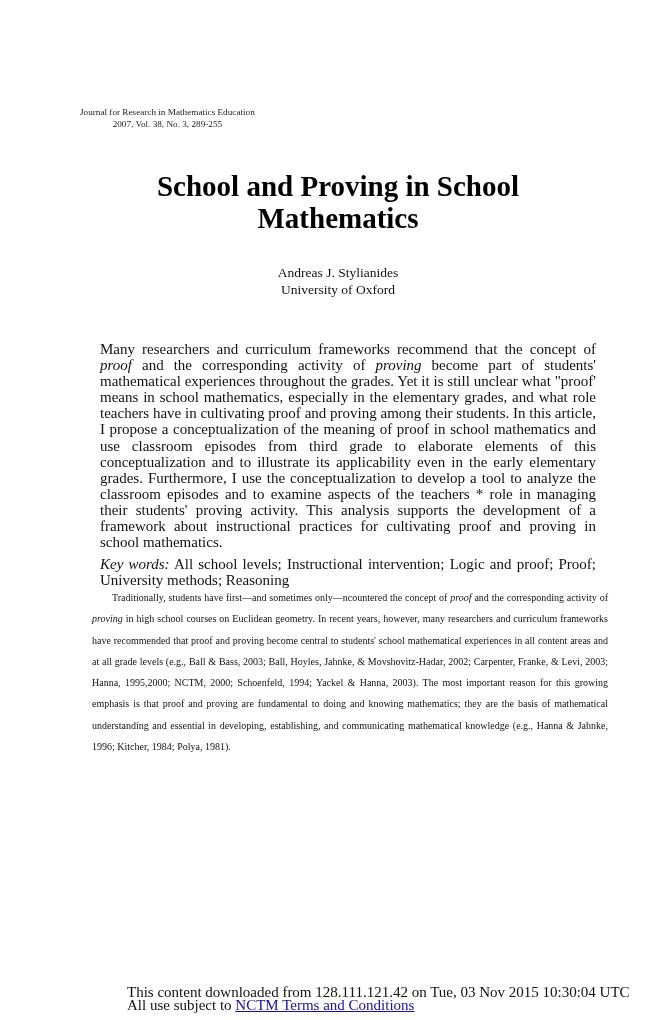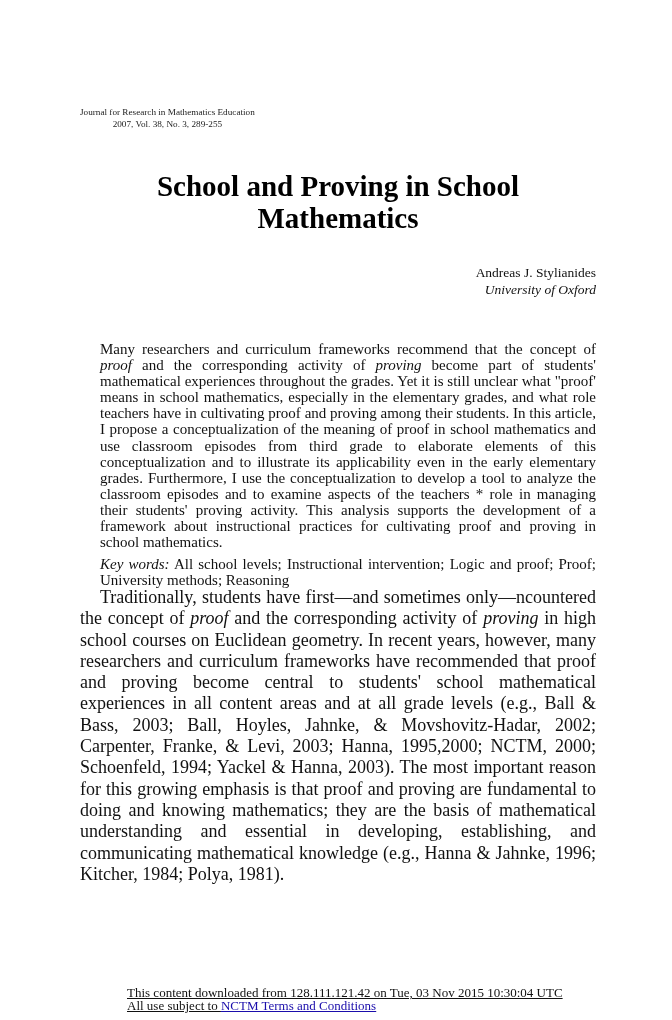--- a/index.html
+++ b/index.html
@@ -34,56 +34,55 @@
       font-weight: bold;
       font-size: 29px;
       line-height: 32px;
       color: #000;
     }
     .author-block {
       position: absolute;
       left: 80px;
       width: 516px;
       top: 264px;
-      text-align: right;
+      text-align: center;
       font-size: 13.5px;
       line-height: 17px;
     }
-    .affiliation { font-style: italic; }
+    .affiliation { }
     .abstract {
       position: absolute;
       left: 100px;
       width: 496px;
       top: 341px;
       font-size: 15px;
       line-height: 16.1px;
       text-align: justify;
     }
     .abstract p { margin: 0; }
     .keywords { margin-top: 6px !important; }
     .kw-label { font-style: italic; margin-top: 23px; }
     em { font-style: italic; }
     .body-text {
       position: absolute;
-      left: 80px;
+      left: 92px;
       width: 516px;
       top: 587px;
-      font-size: 18px;
+      font-size: 10px;
       line-height: 21.3px;
       text-align: justify;
     }
     .body-text p { margin: 0; text-indent: 20px; }
     .footer {
       position: absolute;
       left: 127px;
       top: 986px;
-      font-size: 13px;
+      font-size: 15px;
       line-height: 13px;
       color: #111;
-      text-decoration: underline;
     }
     .footer a {
       color: #1a0dab;
       text-decoration: underline;
     }
   </style>
 </head>
 <body>
 
 <div class="journal-info">

